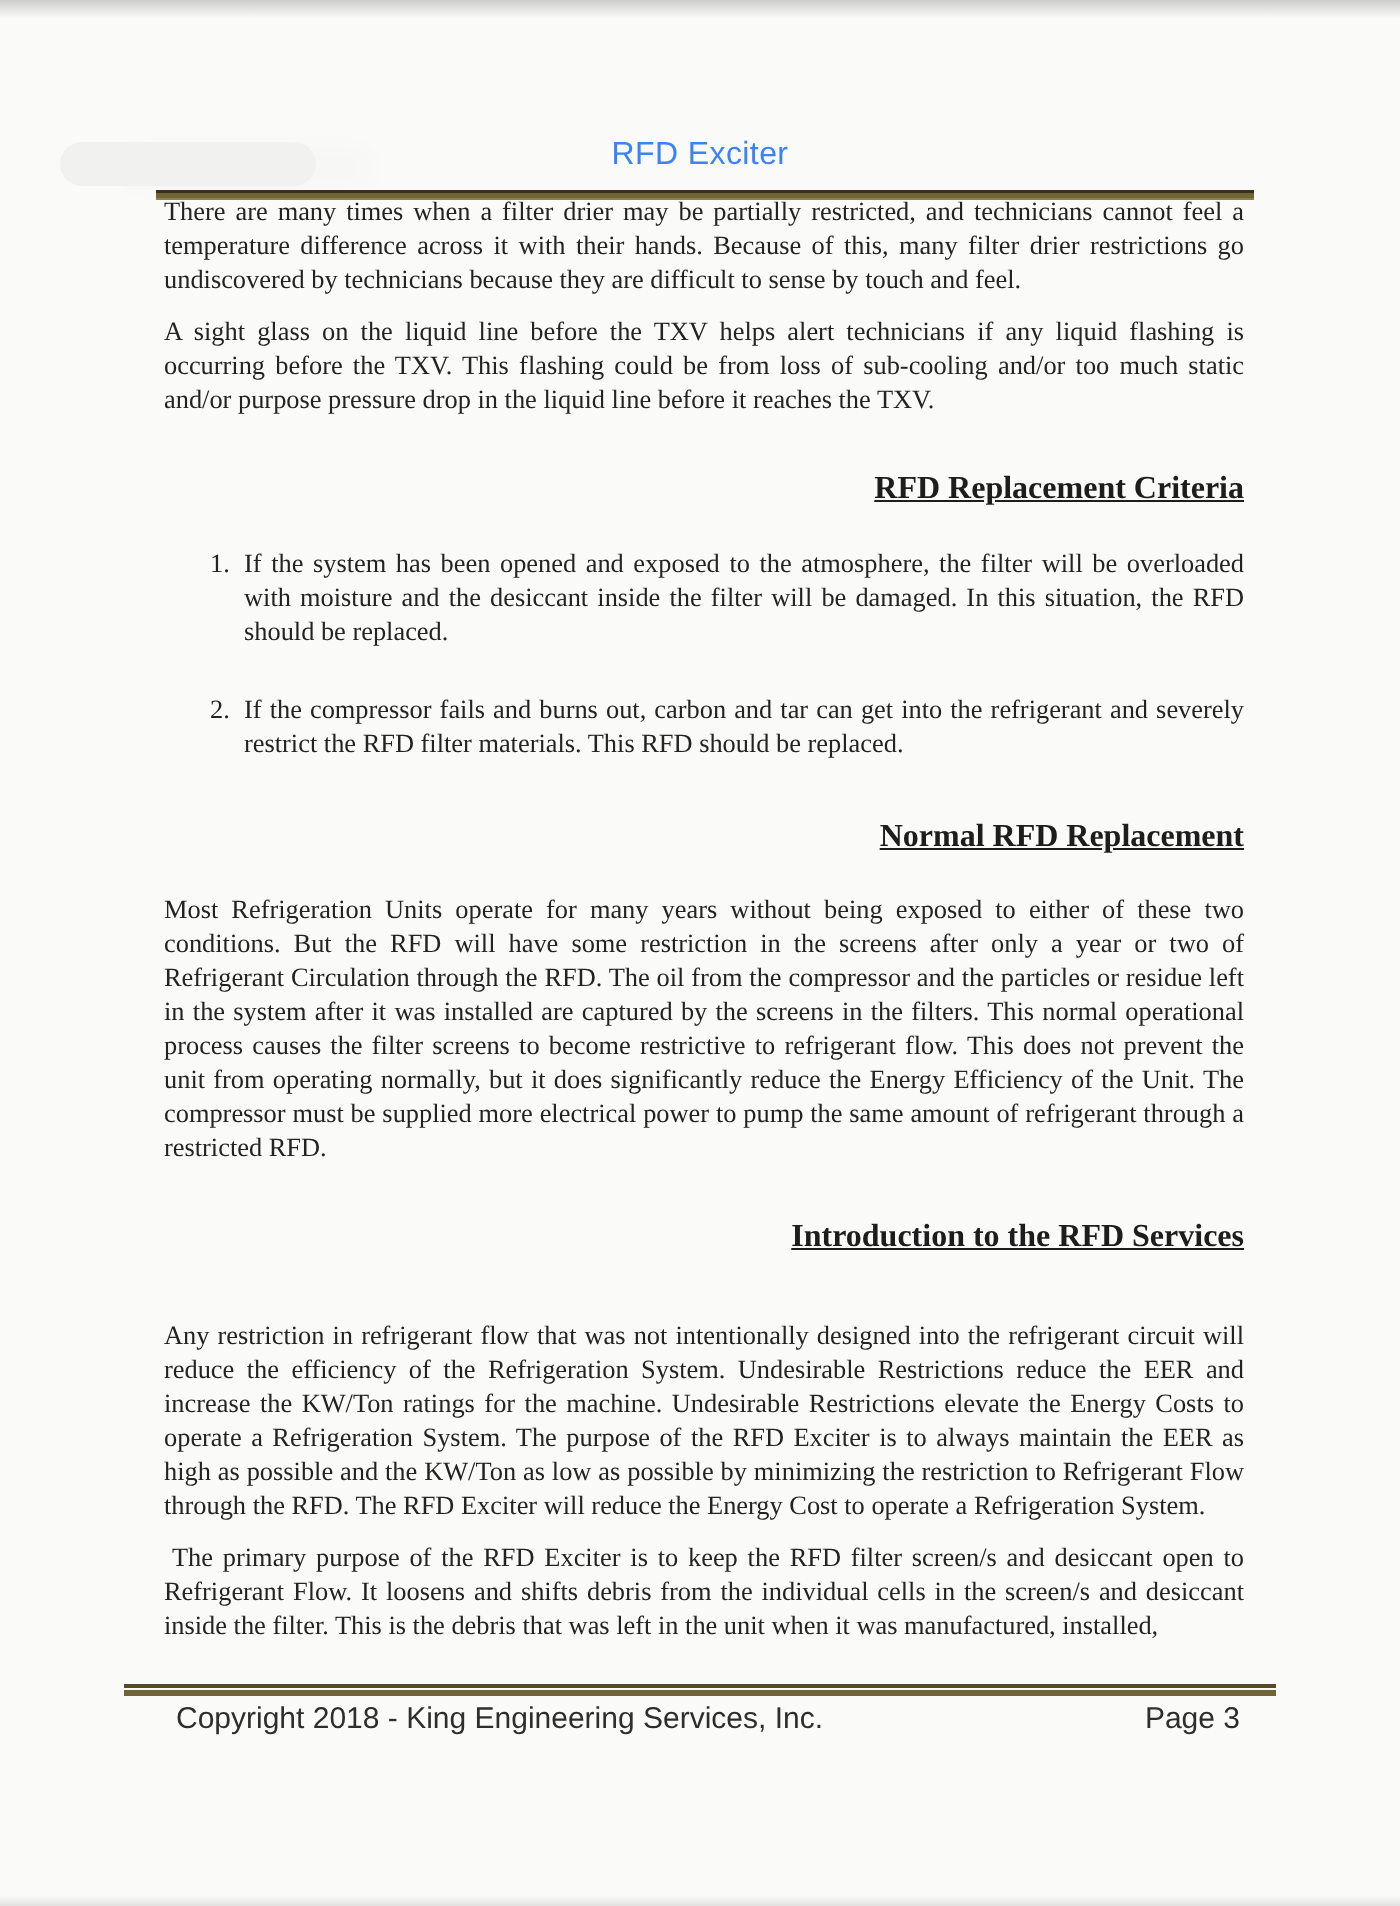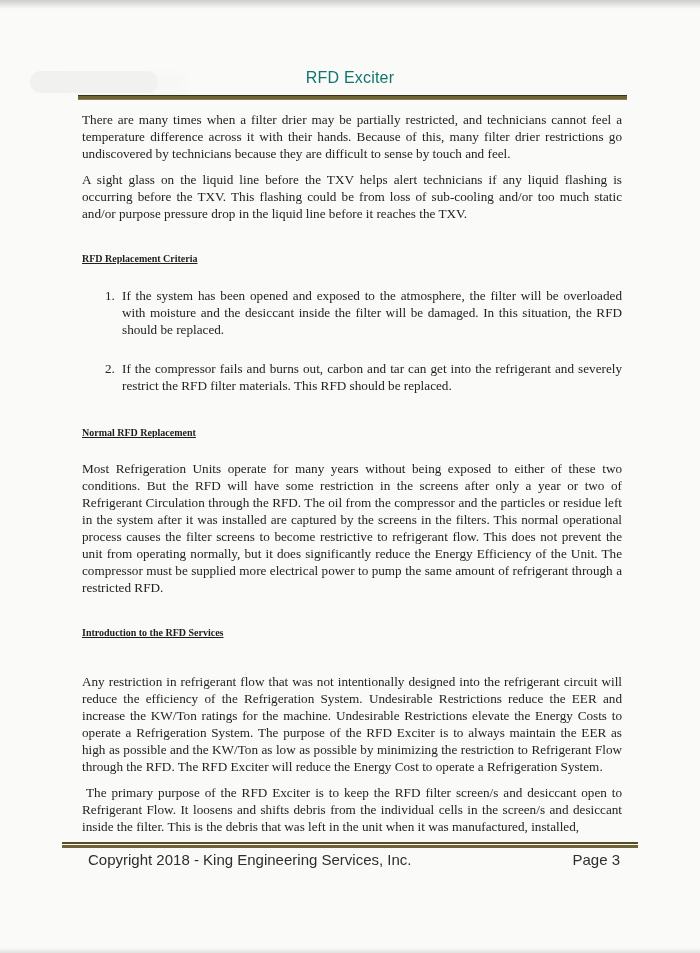--- a/index.html
+++ b/index.html
@@ -25,38 +25,38 @@
   .glare {
     position: absolute; top: 71px; left: 30px; width: 128px; height: 22px;
     background: #f1f1f0; border-radius: 11px;
     box-shadow: 30px 2px 14px rgba(0,0,0,0.015);
   }
   .doc-title {
     position: absolute; top: 67px; left: 0; right: 0;
     text-align: center;
     font-family: "Liberation Sans", sans-serif;
     font-size: 16px; line-height: 22px;
-    color: #0f766e; letter-spacing: 0.2px;
+    color: #3b82f6; letter-spacing: 0.2px;
   }
   .header-rule {
     position: absolute; top: 95px; left: 78px; width: 549px; height: 5px;
     background: linear-gradient(#39321a 0 30%, #6e6434 30% 80%, #8d814d 80% 100%);
   }
   .text-col {
-    position: absolute; top: 111px; left: 82px; width: 540px;
+    position: absolute; top: 97px; left: 82px; width: 540px;
     font-size: 13.2px; line-height: 17px; color: #232323;
     text-align: justify;
   }
   .para { margin: 0; }
   .para + .para { margin-top: 9px; }
   .sec-heading {
     margin: 0;
-    font-size: 10px; font-weight: bold;
+    font-size: 16px; font-weight: bold;
     text-decoration: underline;
-    text-align: left;
+    text-align: right;
     color: #1d1d1d;
   }
   .mt-h1 { margin-top: 28px; }
   .mt-list { margin-top: 20px; }
   .list-item { position: relative; padding-left: 40px; }
   .list-item + .list-item { margin-top: 22px; }
   .list-num { position: absolute; left: 23px; top: 0; }
   .mt-h2 { margin-top: 30px; }
   .mt-p3 { margin-top: 19px; }
   .mt-h3 { margin-top: 28px; }

